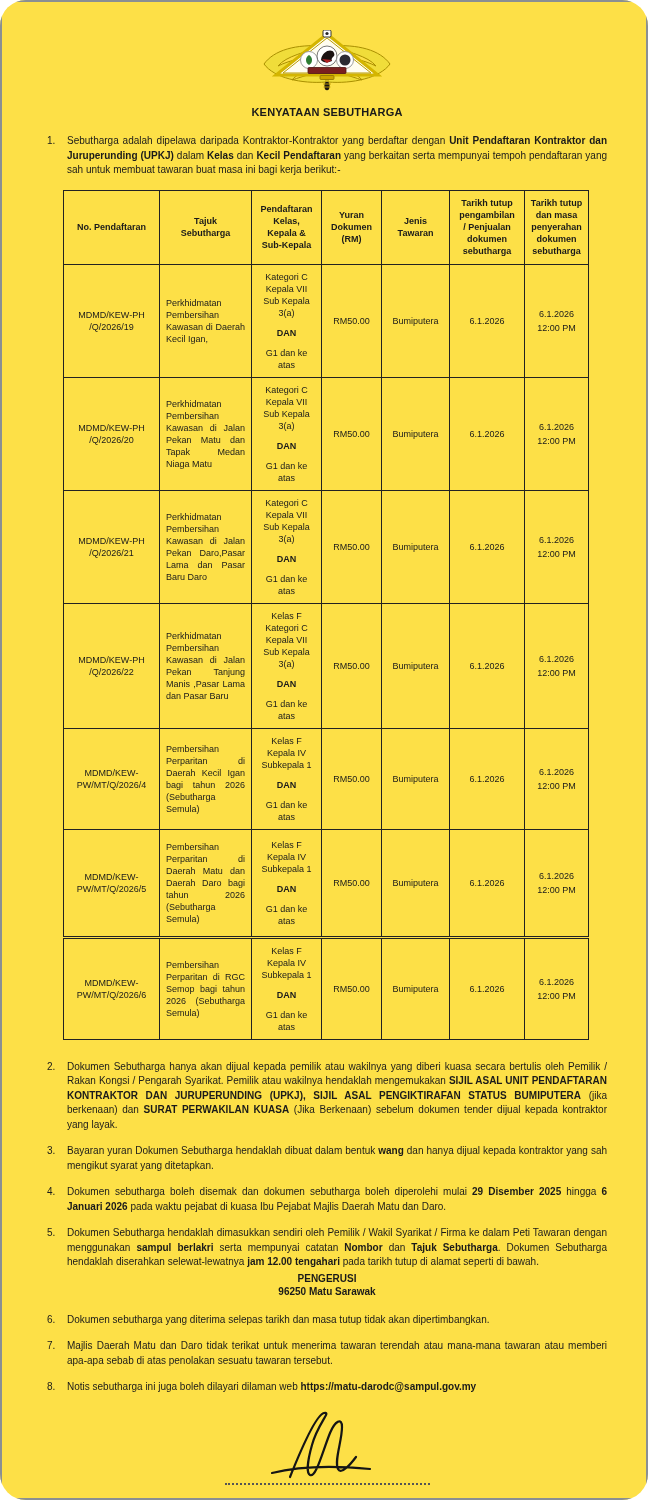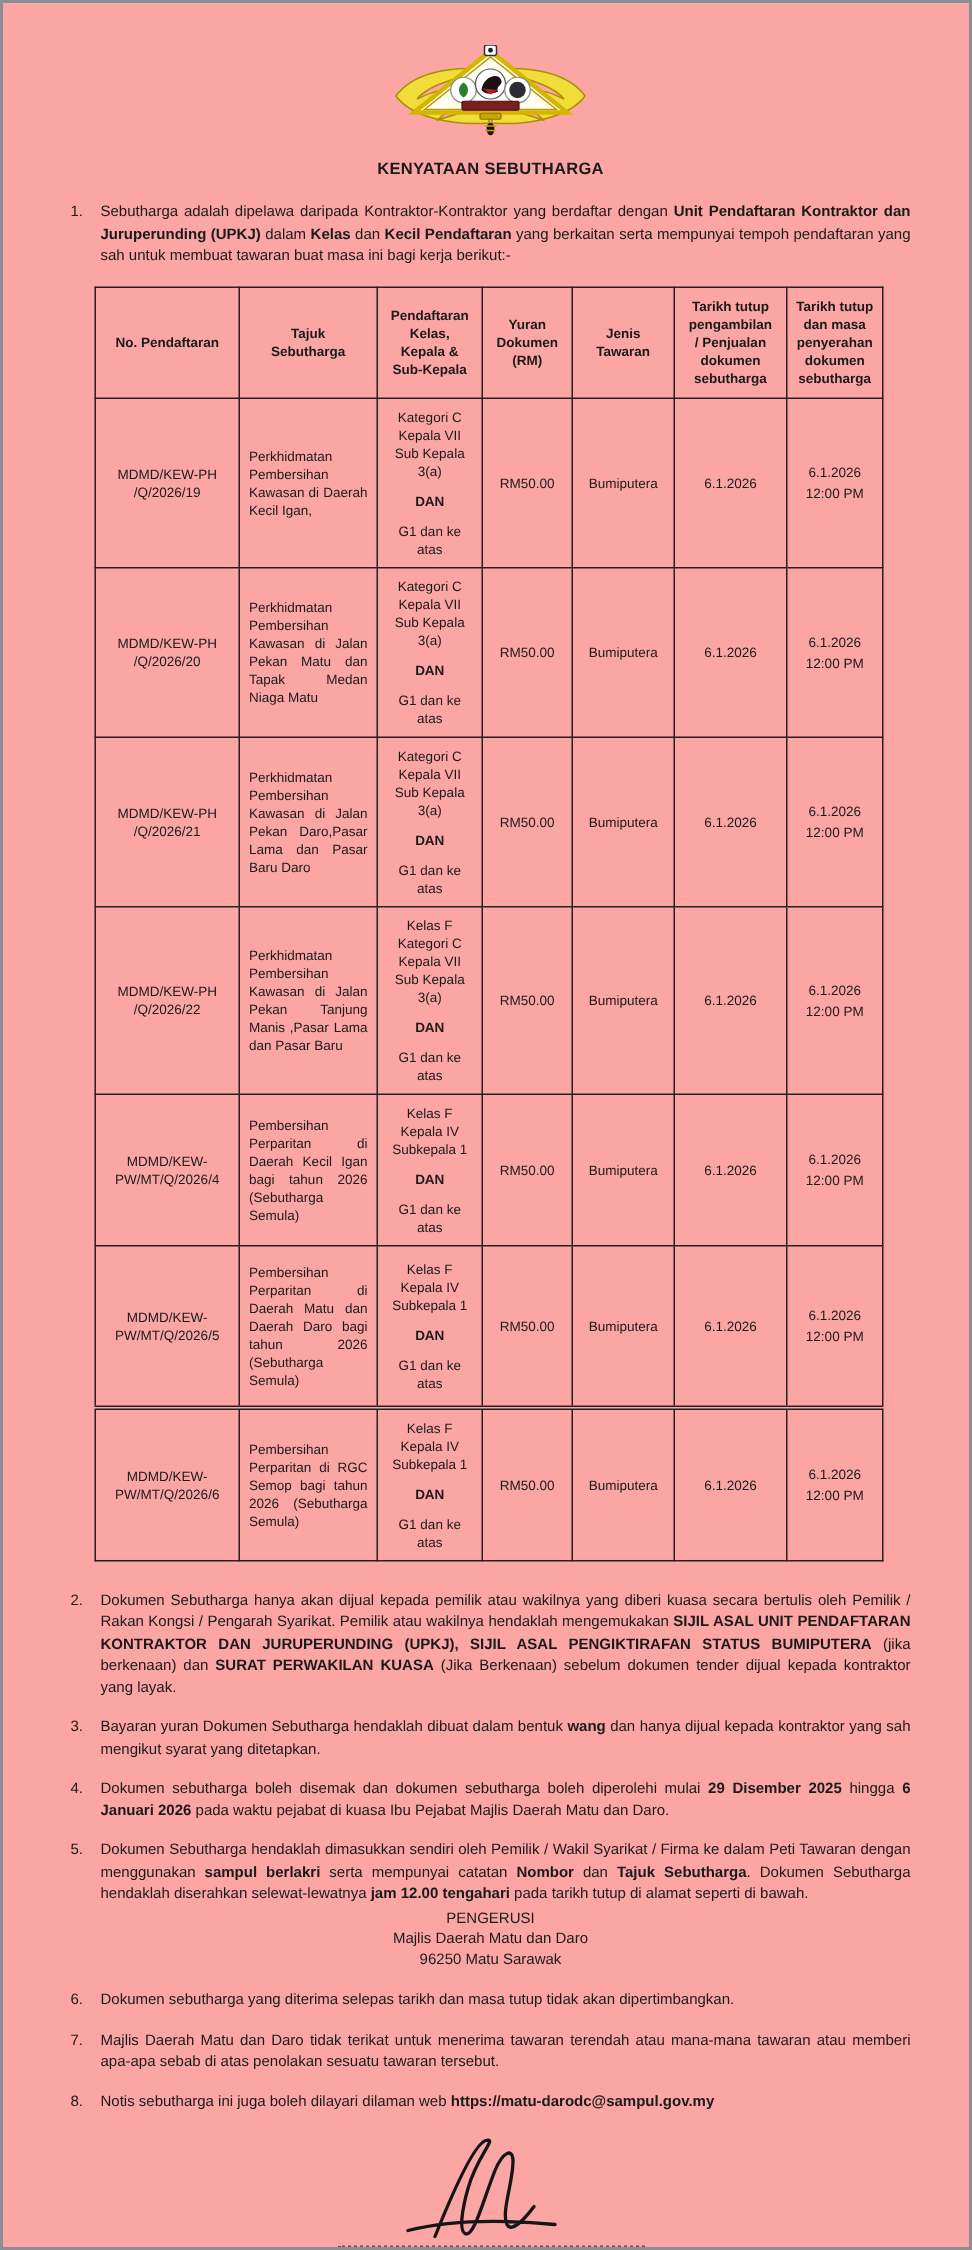--- a/index.html
+++ b/index.html
@@ -1,18 +1,18 @@
 <!DOCTYPE html>
 <html><head>
 <meta charset="utf-8">
 <style>
   * { box-sizing: border-box; margin: 0; padding: 0; }
   html,body { background:#ffffff; }
   body { font-family: "Liberation Sans", "DejaVu Sans", sans-serif; color:#1a1a1a; }
-  .page { position:relative; width:648px; height:1500px; background:#fca5a5; overflow:hidden; }
+  .page { position:relative; width:648px; height:1500px; background:#fde047; overflow:hidden;border-radius:26px; }
   .frame { position:absolute; inset:0; border:2px solid #8a8f93; pointer-events:none; z-index:5; }
   .content { padding:30px 41px 0 47px; }
 
   .logo-wrap { text-align:center; margin-bottom:10px; }
   .title { text-align:center; font-weight:bold; font-size:11px; letter-spacing:.2px; margin-bottom:16px; }
 
   .item { display:flex; margin-bottom:12px; font-size:10px; line-height:14.5px; }
   .item .num { width:20px; flex:0 0 20px; }
   .item .body { flex:1; text-align:justify; }
   b { font-weight:bold; }
@@ -24,21 +24,21 @@
   }
   table.quote th { font-weight:bold; height:74px; }
   table.quote td.tajuk { text-align:justify; padding:4px 6px; }
   table.quote .kelas-block { margin:2px 0; }
   table.quote .dan { font-weight:bold; margin:8px 0; }
   table.quote .time-gap { margin-top:2px; }
   tr.split td { border-top:3px double #222; }
   col.c1{width:96px} col.c2{width:92px} col.c3{width:70px} col.c4{width:60px}
   col.c5{width:68px} col.c6{width:75px} col.c7{width:64px}
 
-  .address { text-align:center; font-weight:normal; font-size:10px; line-height:13.5px; margin:2px 0 14px 0; }
+  .address { text-align:center; font-weight:bold; font-size:10px; line-height:13.5px; margin:2px 0 14px 0; }
 
   .sig-area { text-align:center; margin-top:6px; }
   .sig-svg { display:block; margin:0 auto -34px auto; position:relative; z-index:2; }
   .sig-line { width:205px; margin:0 auto 2px auto; border-bottom:2px dotted #555; height:34px; }
 </style>
 </head>
 <body>
 
 <div class="page">
   <div class="frame"></div>
@@ -230,21 +230,20 @@
       <span class="body"><span>Dokumen sebutharga boleh disemak dan dokumen sebutharga boleh diperolehi mulai </span><b>29 Disember 2025</b><span> hingga </span><b>6 Januari 2026</b><span> pada waktu pejabat di kuasa Ibu Pejabat Majlis Daerah Matu dan Daro.</span></span>
     </div>
 
     <div class="item" style="margin-bottom:2px">
       <span class="num">5.</span>
       <span class="body"><span>Dokumen Sebutharga hendaklah dimasukkan sendiri oleh Pemilik / Wakil Syarikat / Firma ke dalam  Peti Tawaran dengan menggunakan </span><b>sampul berlakri</b><span> serta mempunyai catatan </span><b>Nombor</b><span> dan </span><b>Tajuk Sebutharga</b><span>. Dokumen Sebutharga hendaklah diserahkan selewat-lewatnya </span><b>jam 12.00 tengahari</b><span> pada tarikh tutup di alamat seperti di bawah.</span></span>
     </div>
 
     <div class="address">
       <div>PENGERUSI</div>
-      <div>Majlis Daerah Matu dan Daro</div>
       <div>96250 Matu Sarawak</div>
     </div>
 
     <div class="item">
       <span class="num">6.</span>
       <span class="body"><span>Dokumen sebutharga yang diterima selepas tarikh dan masa tutup tidak akan dipertimbangkan.</span></span>
     </div>
 
     <div class="item">
       <span class="num">7.</span>

